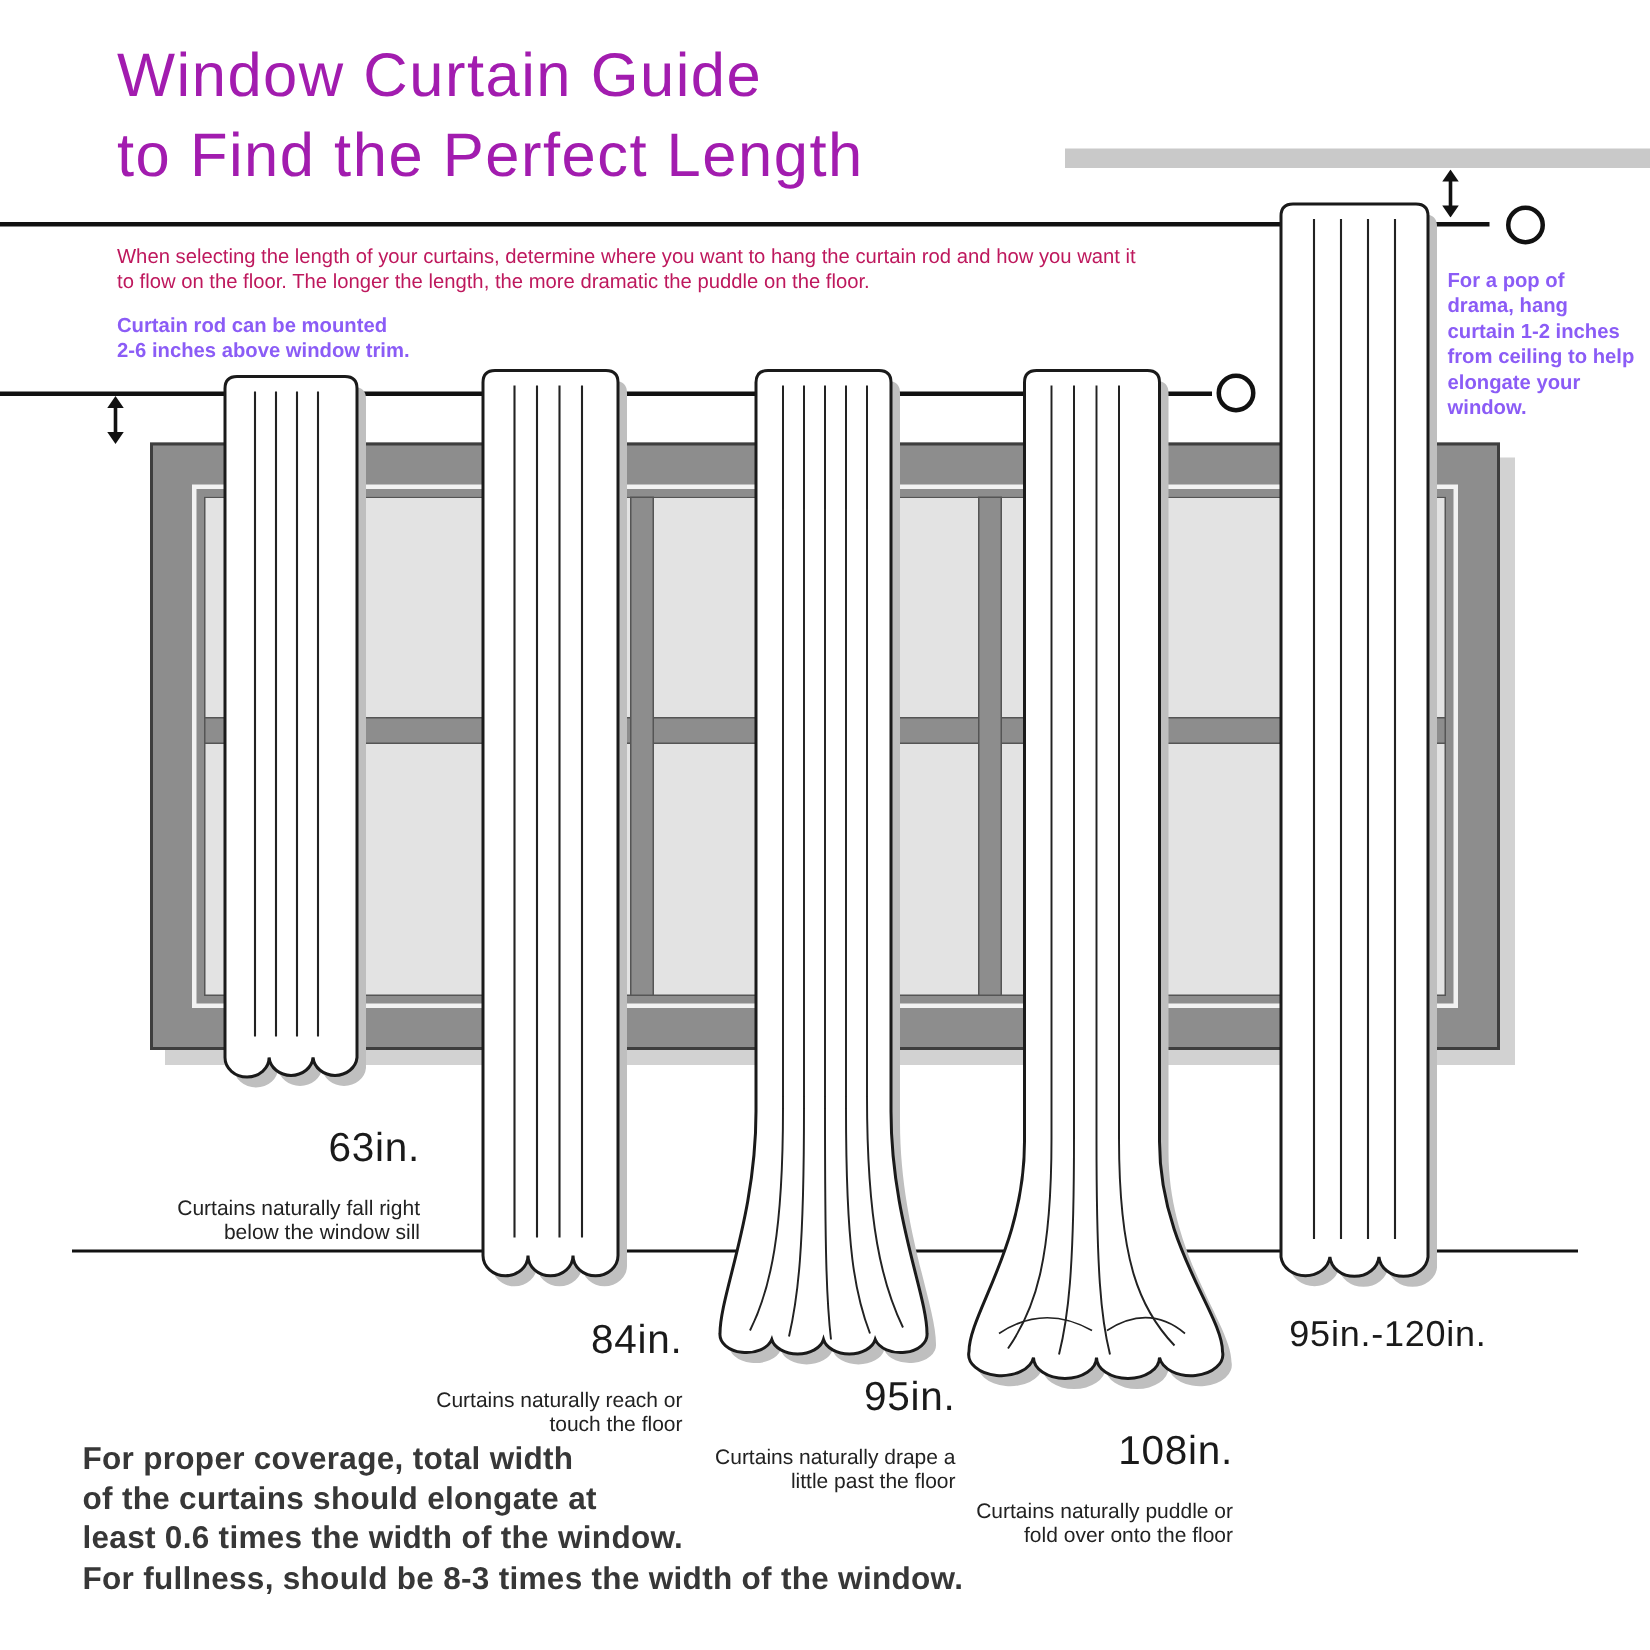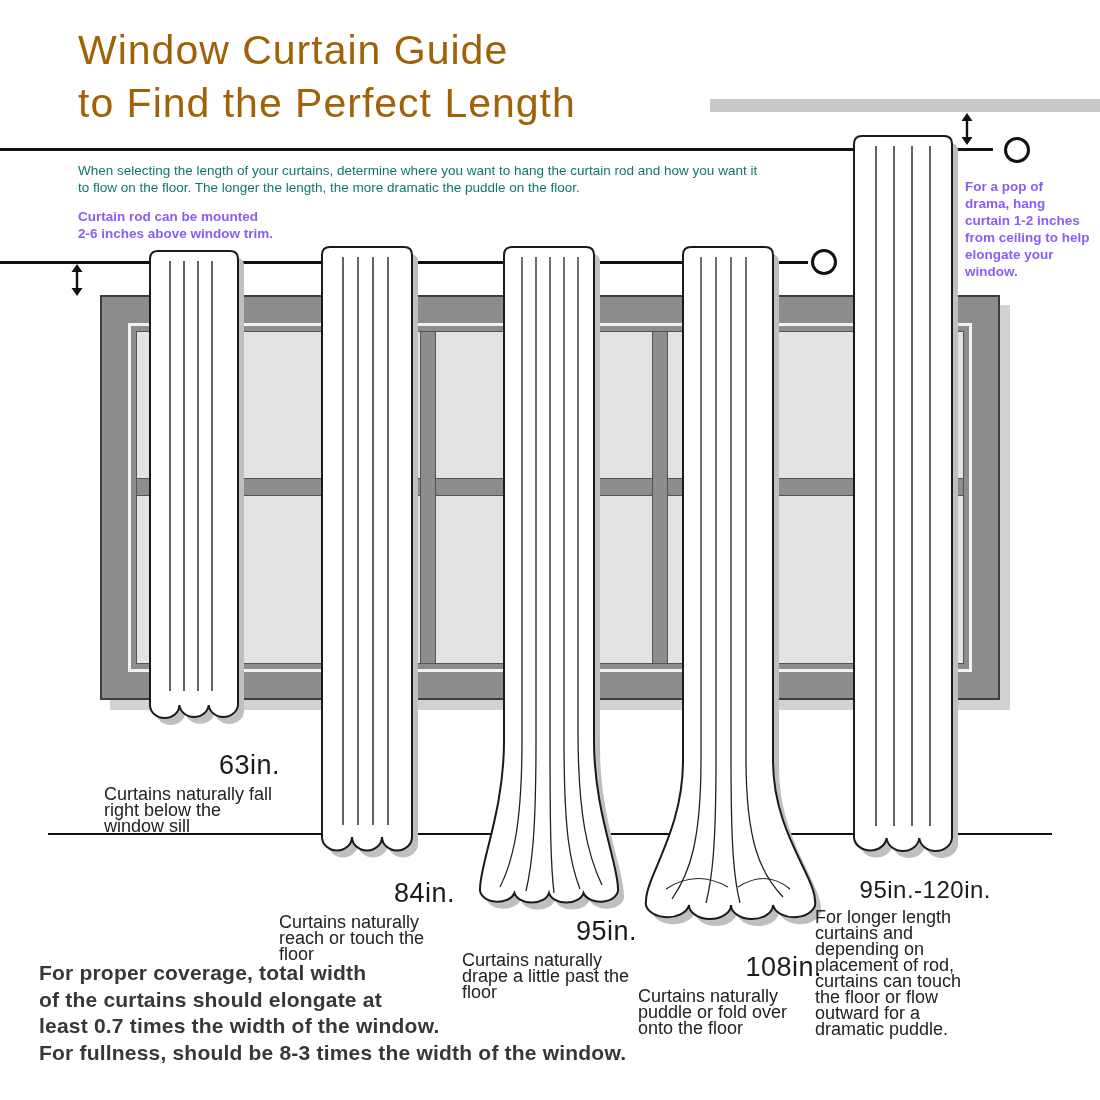--- a/index.html
+++ b/index.html
@@ -1,34 +1,34 @@
 <!DOCTYPE html>
 <html><head>
 <meta charset="utf-8">
 <style>
   html,body{margin:0;padding:0;background:#ffffff;}
   #canvas{
     position:relative;width:1100px;height:1100px;background:#ffffff;overflow:hidden;
     font-family:"Liberation Sans","DejaVu Sans",sans-serif;color:#1f1f1f;
   }
   .abs{position:absolute;}
-  .title{font-size:41px;font-weight:500;letter-spacing:1px;line-height:53px;color:#a16207;}
-  .small{font-size:13.5px;line-height:17px;color:#0f766e;}
+  .title{font-size:41px;font-weight:500;letter-spacing:1px;line-height:53px;color:#a21caf;}
+  .small{font-size:13.5px;line-height:17px;color:#be185d;}
   .small-bold{font-size:13.5px;line-height:17px;font-weight:bold;color:#8b5cf6;}
   .rod{height:3px;background:#111111;}
   .finial{width:26px;height:26px;border:3px solid #111;border-radius:50%;background:#fff;box-sizing:border-box;}
   .graybar{background:#c9c9c9;}
   .win-outer{background:#8d8d8d;border:2px solid #3e3e3e;box-sizing:border-box;box-shadow:10px 10px 0 #d2d2d2;}
   .win-light{border:3px solid #f2f2f2;box-sizing:border-box;}
   .win-pane{background:#e3e3e3;border:1px solid #555;box-sizing:border-box;}
   .mullion{background:#8d8d8d;border:1px solid #555;box-sizing:border-box;}
   .floor{height:2px;background:#111;}
   .len-label{font-size:27px;font-weight:500;color:#1a1a1a;text-align:right;letter-spacing:0.5px;}
   .len-label.sm{font-size:24px;}
-  .desc{font-size:18px;line-height:16px;color:#222;text-align:left;margin-top:5px;}
+  .desc{font-size:14px;line-height:16px;color:#222;text-align:right;margin-top:16px;}
   .footer-line{font-size:21px;line-height:26.5px;font-weight:600;color:#373737;letter-spacing:0.2px;}
   .curt{position:absolute;}
 </style>
 </head>
 <body>
 
 <div id="canvas">
 
   <div class="abs title" style="left:78px;top:24px;">
     <div>Window Curtain Guide</div>
@@ -119,23 +119,22 @@
     <div class="desc">Curtains naturally drape a little past the floor</div>
   </div>
 
   <div class="abs" style="left:638px;top:952px;width:184px;">
     <div class="len-label">108in.</div>
     <div class="desc">Curtains naturally puddle or fold over onto the floor</div>
   </div>
 
   <div class="abs" style="left:815px;top:876px;width:176px;">
     <div class="len-label sm">95in.-120in.</div>
-    <div class="desc">For longer length curtains and depending on placement of rod, curtains can touch the floor or flow outward for a dramatic puddle.</div>
   </div>
 
-  <div class="abs" style="left:39px;top:960px;">
+  <div class="abs" style="left:55px;top:960px;">
     <div class="footer-line">For proper coverage, total width</div>
     <div class="footer-line">of the curtains should elongate at</div>
-    <div class="footer-line">least 0.7 times the width of the window.</div>
+    <div class="footer-line">least 0.6 times the width of the window.</div>
     <div class="footer-line">For fullness, should be 8-3 times the width of the window.</div>
   </div>
 
 </div>
 
 </body></html>

